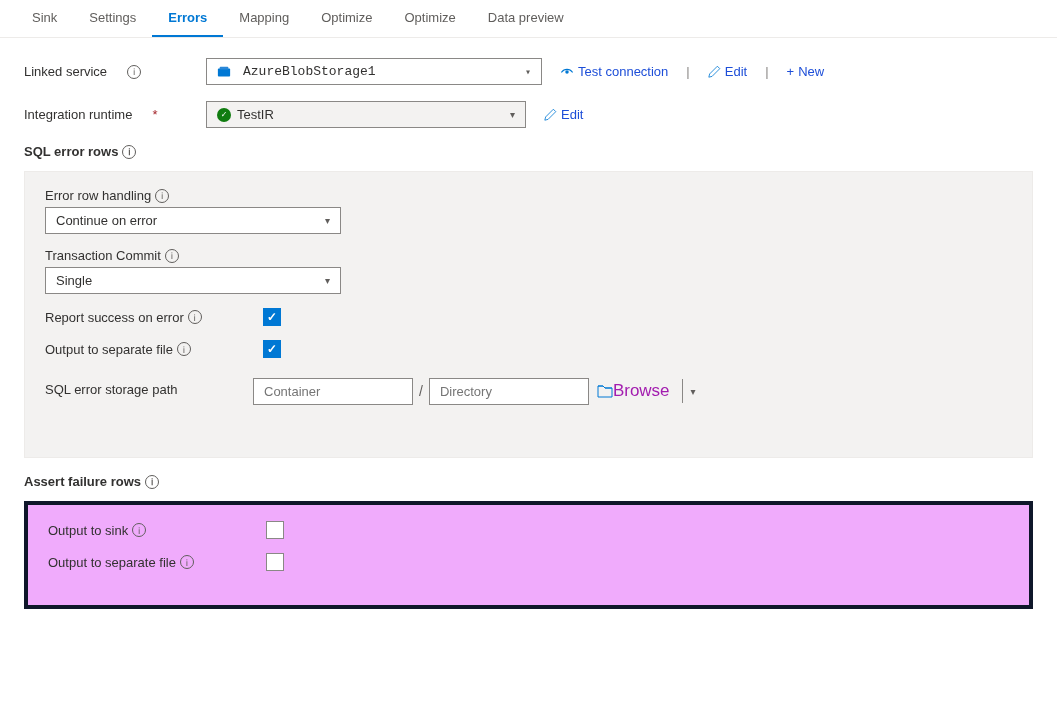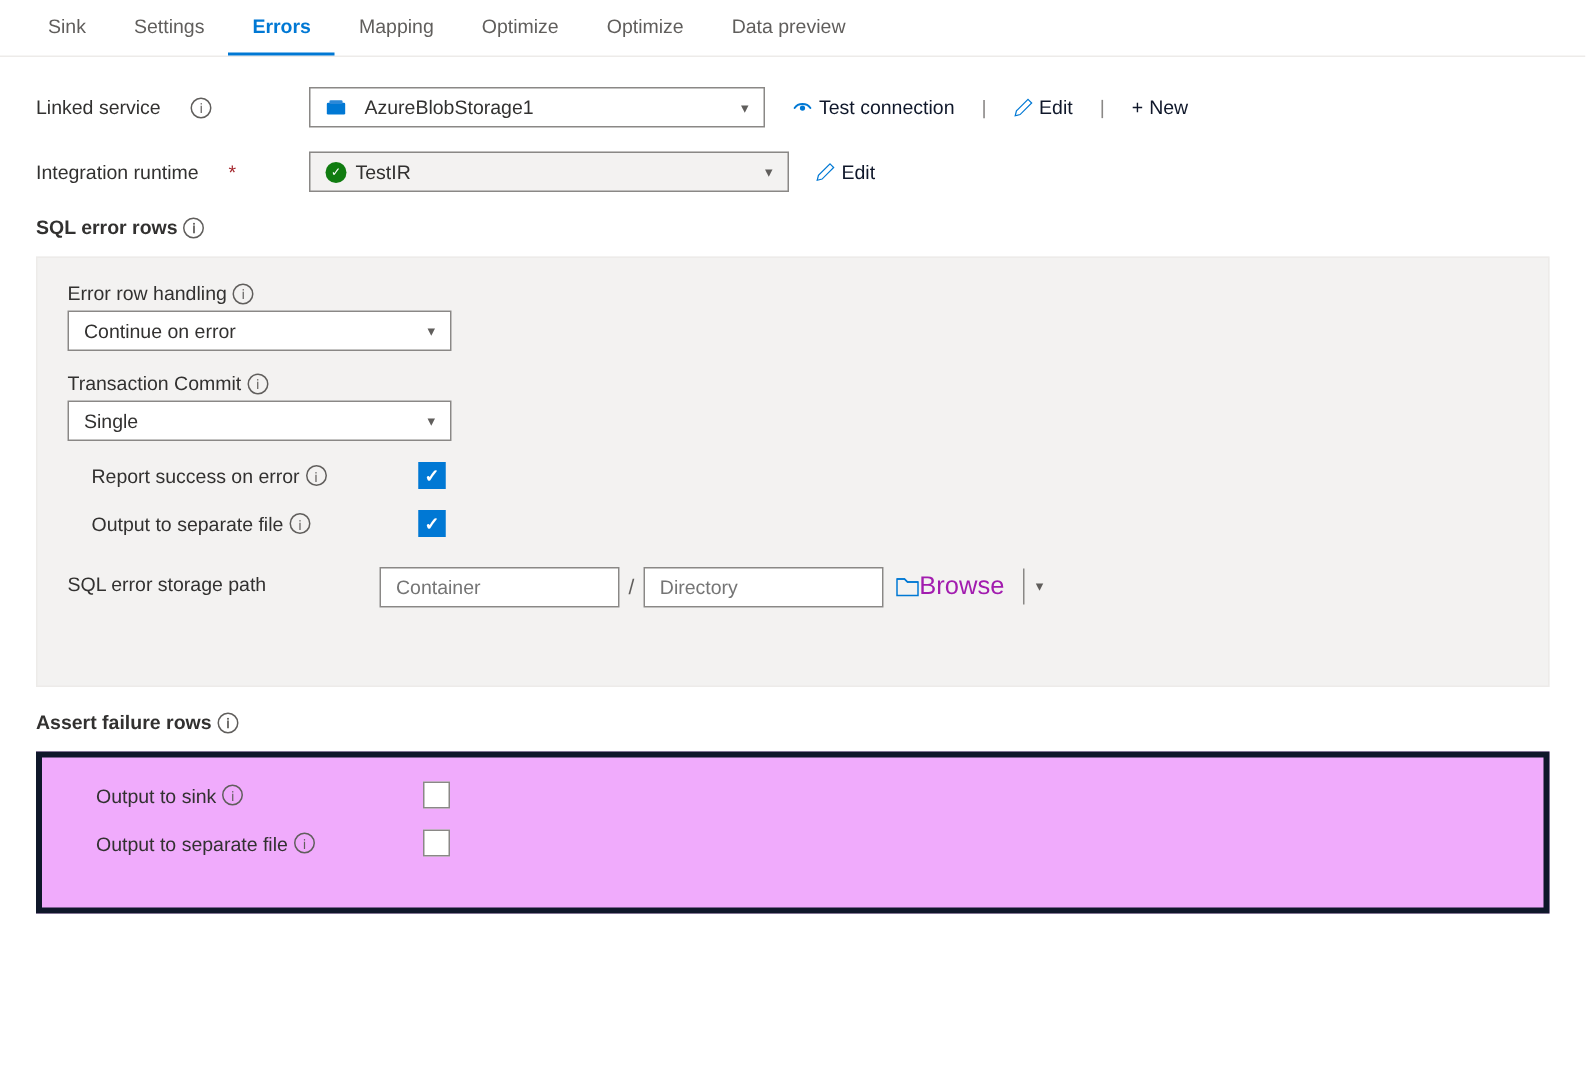--- a/index.html
+++ b/index.html
@@ -76,42 +76,43 @@
       align-items: center;
       justify-content: space-between;
       border: 1px solid #8a8886;
       padding: 5px 10px;
       background: #fff;
       cursor: pointer;
       font-size: 13px;
       color: #323130;
     }
     .dropdown-linked {
-      width: 304px;
+      width: 336px;
+      font-family: Liberation Mono, monospace;
     }
     .dropdown-runtime {
       width: 320px;
       background: #f3f2f1;
     }
     .dropdown-chevron {
       color: #605e5c;
       font-size: 10px;
     }
     .dropdown-icon {
       display: inline-flex;
       align-items: center;
       margin-right: 6px;
     }
 
     
     .action-btn {
       display: flex;
       align-items: center;
       gap: 4px;
-      color: #0f172a;
+      color: #1d4ed8;
       background: none;
       border: none;
       cursor: pointer;
       font-size: 13px;
       padding: 4px 6px;
     }
 
     .btn-separator {
       color: #8a8886;
       font-size: 13px;
@@ -167,30 +168,29 @@
     }
     .inner-label {
       font-size: 13px;
       color: #323130;
       margin-bottom: 4px;
       display: flex;
       align-items: center;
       gap: 4px;
     }
     .inner-dropdown {
-      width: 256px;
+      width: 296px;
     }
 
     
     .checkbox-row {
       display: flex;
       align-items: center;
       gap: 18px;
       margin-bottom: 14px;
-      margin-left: 16px;
     }
     .checkbox-label {
       font-size: 13px;
       color: #323130;
       min-width: 200px;
       display: flex;
       align-items: center;
       gap: 4px;
     }
     .custom-checkbox {

